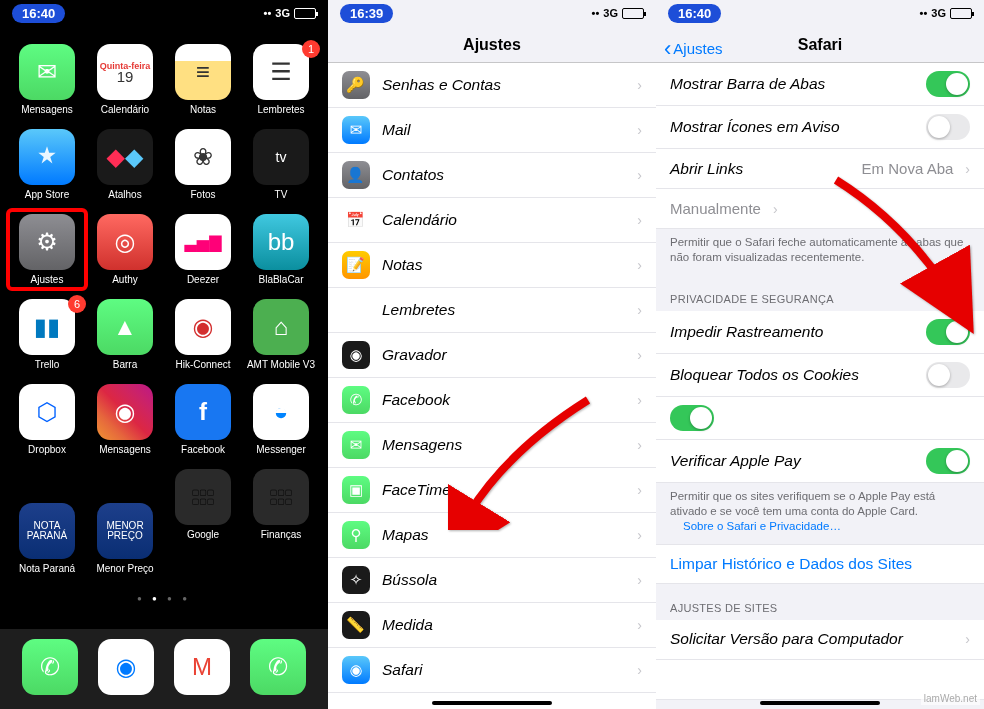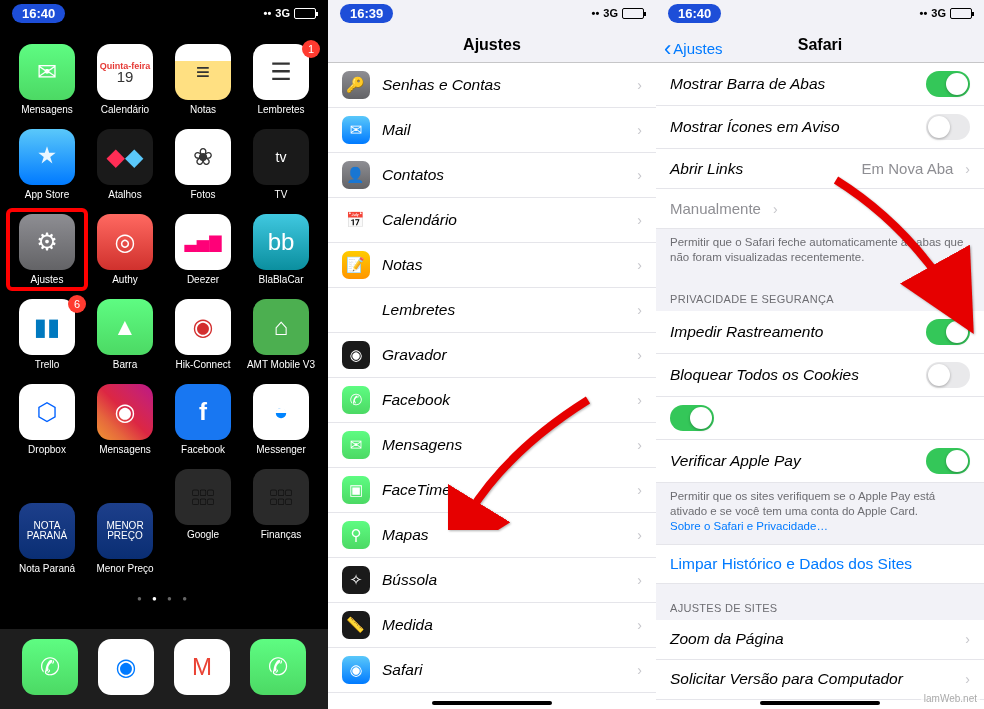--- a/index.html
+++ b/index.html
@@ -52,21 +52,21 @@
 .list { background: #fff; }
 .list-row { display: flex; align-items: center; padding: 8px 14px; border-bottom: 0.5px solid #e5e5ea; min-height: 40px; }
 .row-icon { width: 28px; height: 28px; border-radius: 7px; margin-right: 12px; display: flex; align-items: center; justify-content: center; font-size: 15px; color: #fff; flex-shrink: 0; }
 .row-label { font-size: 15.5px; flex: 1; font-style: italic; }
 .row-value { font-size: 15px; color: #8e8e93; margin-right: 12px; }
 .chevron { color: #c7c7cc; font-size: 14px; }
 .chevron::after { content: "›"; }
 
 .section-header { padding: 18px 14px 6px; font-size: 11px; color: #6d6d72; text-transform: uppercase; letter-spacing: 0.3px; background: #f2f2f7; }
 .section-footer { padding: 6px 14px 10px; font-size: 11.5px; color: #6d6d72; background: #f2f2f7; line-height: 1.3; }
-.section-footer a { color: #007aff; text-decoration: none; }
+.section-footer a { color: #007aff; text-decoration: none; margin-left: 13px; }
 
 .toggle { width: 44px; height: 26px; border-radius: 13px; position: relative; }
 .toggle::after { content: ""; position: absolute; width: 22px; height: 22px; background: #fff; border-radius: 50%; top: 2px; box-shadow: 0 1px 3px rgba(0,0,0,0.3); }
 .toggle.on { background: #34c759; }
 .toggle.on::after { right: 2px; }
 .toggle.off { background: #e9e9eb; }
 .toggle.off::after { left: 2px; }
 
 .link-row { padding: 10px 14px; background: #fff; border-bottom: 0.5px solid #e5e5ea; border-top: 0.5px solid #e5e5ea; }
 .link-row a { color: #007aff; font-size: 15.5px; text-decoration: none; }
@@ -378,24 +378,20 @@
         <div class="list-row">
           <span class="row-label">Verificar Apple Pay</span>
           <span class="toggle on"></span>
         </div>
       </div>
       <div class="section-footer">Permitir que os sites verifiquem se o Apple Pay está ativado e se você tem uma conta do Apple Card.<br><a href="#">Sobre o Safari e Privacidade…</a></div>
       <div class="link-row"><a href="#">Limpar Histórico e Dados dos Sites</a></div>
       <div class="section-header">AJUSTES DE SITES</div>
       <div class="list">
         <div class="list-row">
-          <span class="row-label">Zoom da Página</span>
-          <span class="chevron"></span>
-        </div>
-        <div class="list-row">
           <span class="row-label">Solicitar Versão para Computador</span>
           <span class="chevron"></span>
         </div>
         <div class="list-row"></div>
       </div>
     </div>
 
   <div class="arrow" style="left:170px;top:170px">
     <svg width="160" height="180" viewBox="0 0 160 180">
         <defs>

